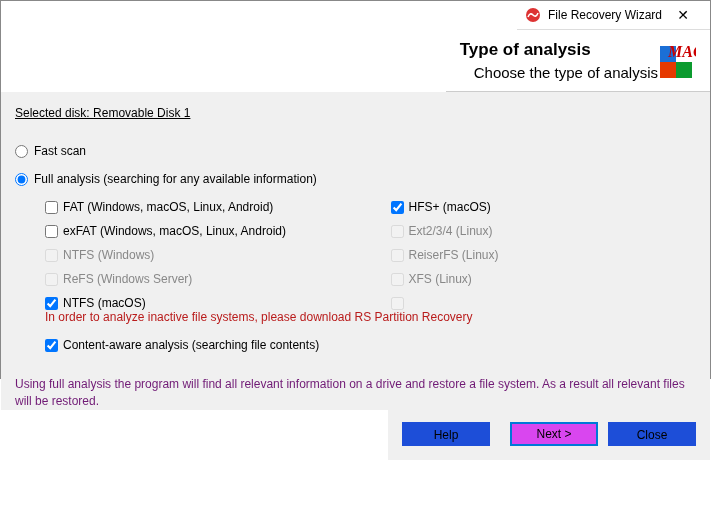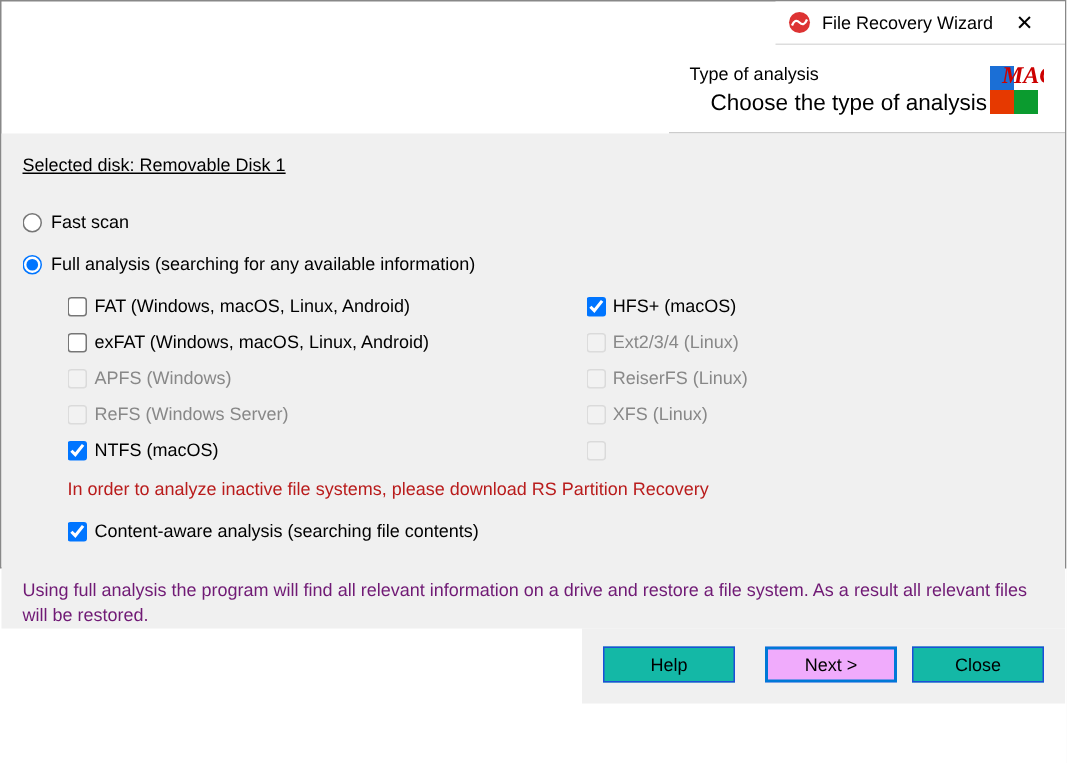--- a/index.html
+++ b/index.html
@@ -21,57 +21,56 @@
   .titlebar .icon { width: 16px; height: 16px; margin-right: 7px; }
   .titlebar .title { flex: 1; font-size: 12px; }
   .titlebar .close { width: 42px; height: 28px; display:flex; align-items:center; justify-content:center; font-size: 14px; }
   .header {
     display: flex; align-items: center;
     padding: 10px 14px 10px 14px;
     border-bottom: 1px solid #ccc;
     background: #fff;
   }
   .header-text { flex: 1; }
-  .header-title { font-weight: normal; font-size: 12px; margin-bottom: 4px; }
+  .header-title { font-weight: bold; font-size: 17px; margin-bottom: 4px; }
   .header-sub { font-size: 15px; padding-left: 14px; }
   .logo { width: 38px; height: 38px; }
   .body {
     flex: 1; padding: 14px 14px 0 14px;
     background: #f0f0f0;
     display: flex; flex-direction: column;
   }
   .selected-disk { margin-bottom: 24px; text-decoration: underline; }
   .option { display: flex; align-items: center; margin-bottom: 14px; }
   .option input[type=radio] { margin: 0 6px 0 0; width: 13px; height: 13px; }
   .fs-grid {
     display: grid;
     grid-template-columns: 1fr 1fr;
     column-gap: 40px;
     row-gap: 10px;
     margin-left: 30px;
-    margin-bottom: 12px;
   }
   .cb { display: flex; align-items: center; }
   .cb input[type=checkbox] { margin: 0 5px 0 0; width: 13px; height: 13px; }
   .cb.disabled { color: #888; }
   .cb.disabled input { opacity: 0.6; }
   .link { color: #b91c1c; margin-left: 30px; margin-bottom: 14px; }
   .content-aware { margin-left: 30px; display:flex; align-items:center; }
   .content-aware input { margin: 0 5px 0 0; width:13px; height:13px; }
   .desc { margin-top: 24px; color: #701a75; line-height: 1.4; }
   .buttons {
     display: flex; padding: 12px 14px 14px 14px; background: #f0f0f0;
     gap: 10px;
   }
   .spacer { flex: 1; }
   button.btn {
     width: 88px; height: 24px; font-family: inherit; font-size: 12px;
-    background: #14b8a6; border: 1px solid #1d4ed8; cursor: pointer;
+    background: #1d4ed8; border: 5px solid #1d4ed8; cursor: pointer;
   }
-  button.btn.primary { border: 2px solid #0078d7; background: #f0abfc; }
+  button.btn.primary { border: 2px solid #0078d7; background: #d946ef; }
 </style>
 </head>
 <body>
 
 <div class="window">
 
   <div class="titlebar">
     <span class="icon">
       <svg viewBox="0 0 16 16" width="16" height="16">
         <circle cx="8" cy="8" r="7" fill="#d33"></circle>
@@ -123,21 +122,21 @@
         <label class="cb">
           <input type="checkbox" style="">
           <span>exFAT (Windows, macOS, Linux, Android)</span>
         </label>
         <label class="cb disabled">
           <input type="checkbox" disabled="" style="">
           <span>Ext2/3/4 (Linux)</span>
         </label>
         <label class="cb disabled">
           <input type="checkbox" disabled="" style="">
-          <span>APFS (Windows)</span>
+          <span>NTFS (Windows)</span>
         </label>
         <label class="cb disabled">
           <input type="checkbox" disabled="" style="">
           <span>ReiserFS (Linux)</span>
         </label>
         <label class="cb disabled">
           <input type="checkbox" disabled="" style="">
           <span>ReFS (Windows Server)</span>
         </label>
         <label class="cb disabled">

